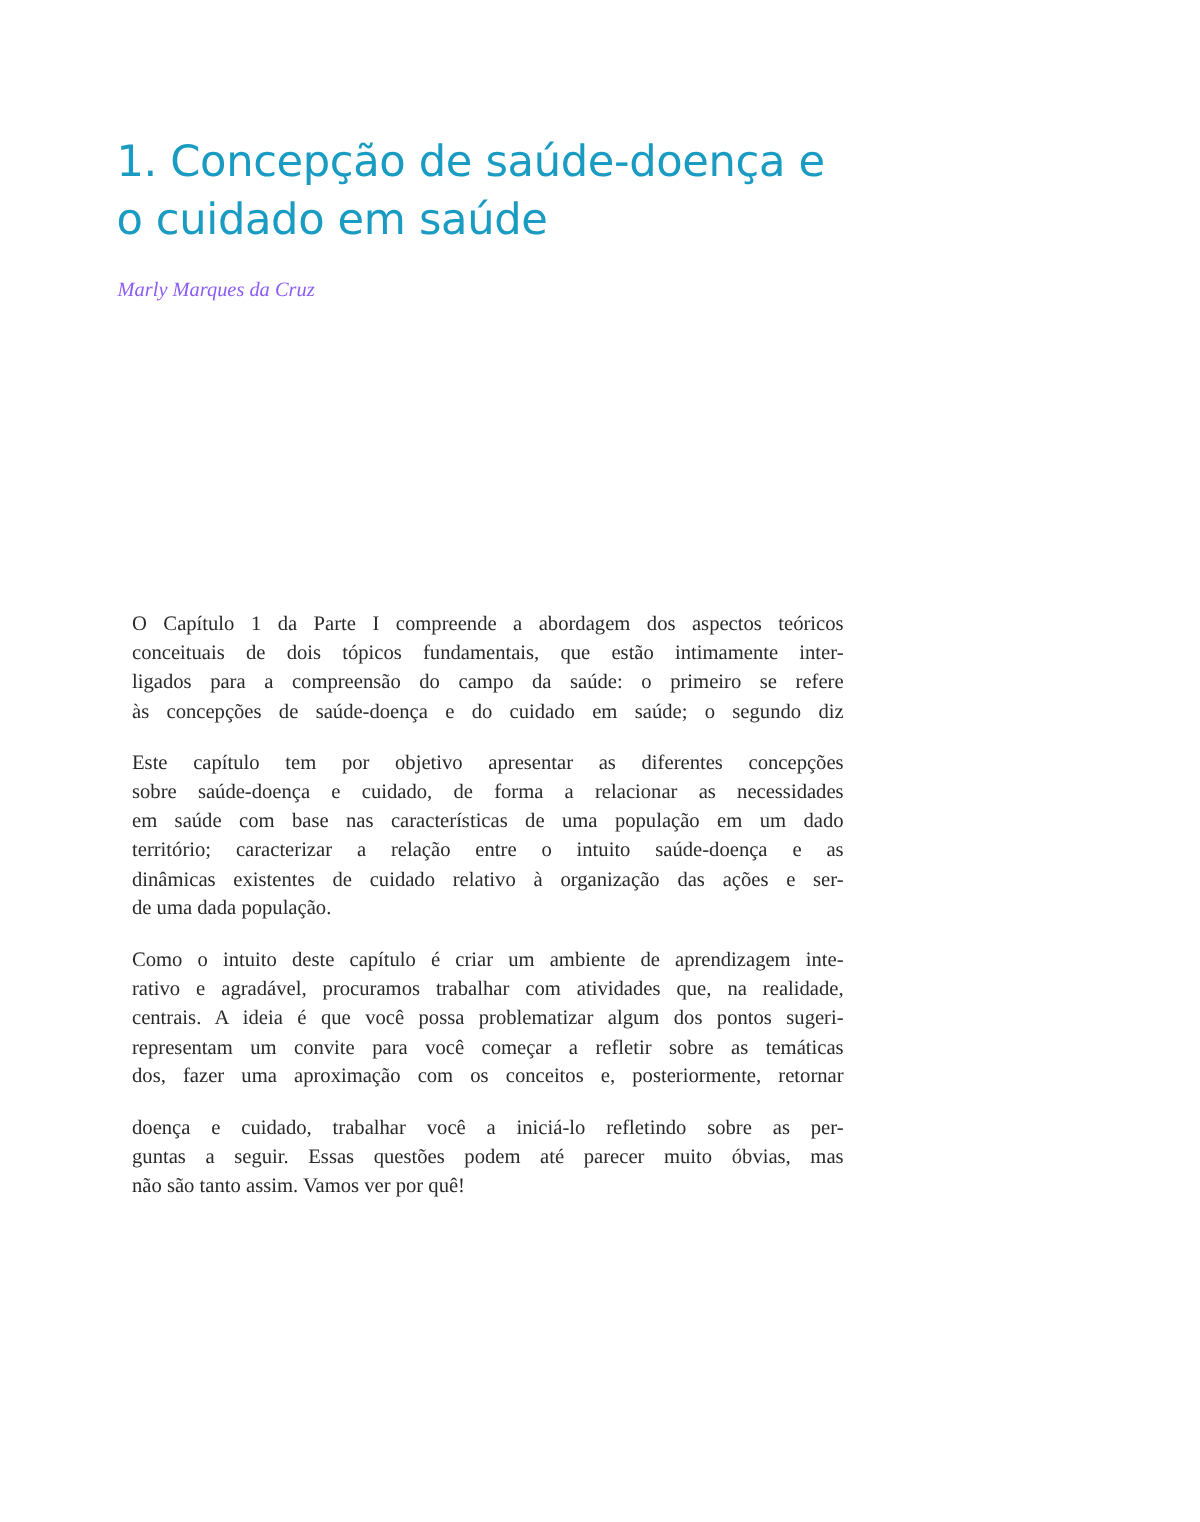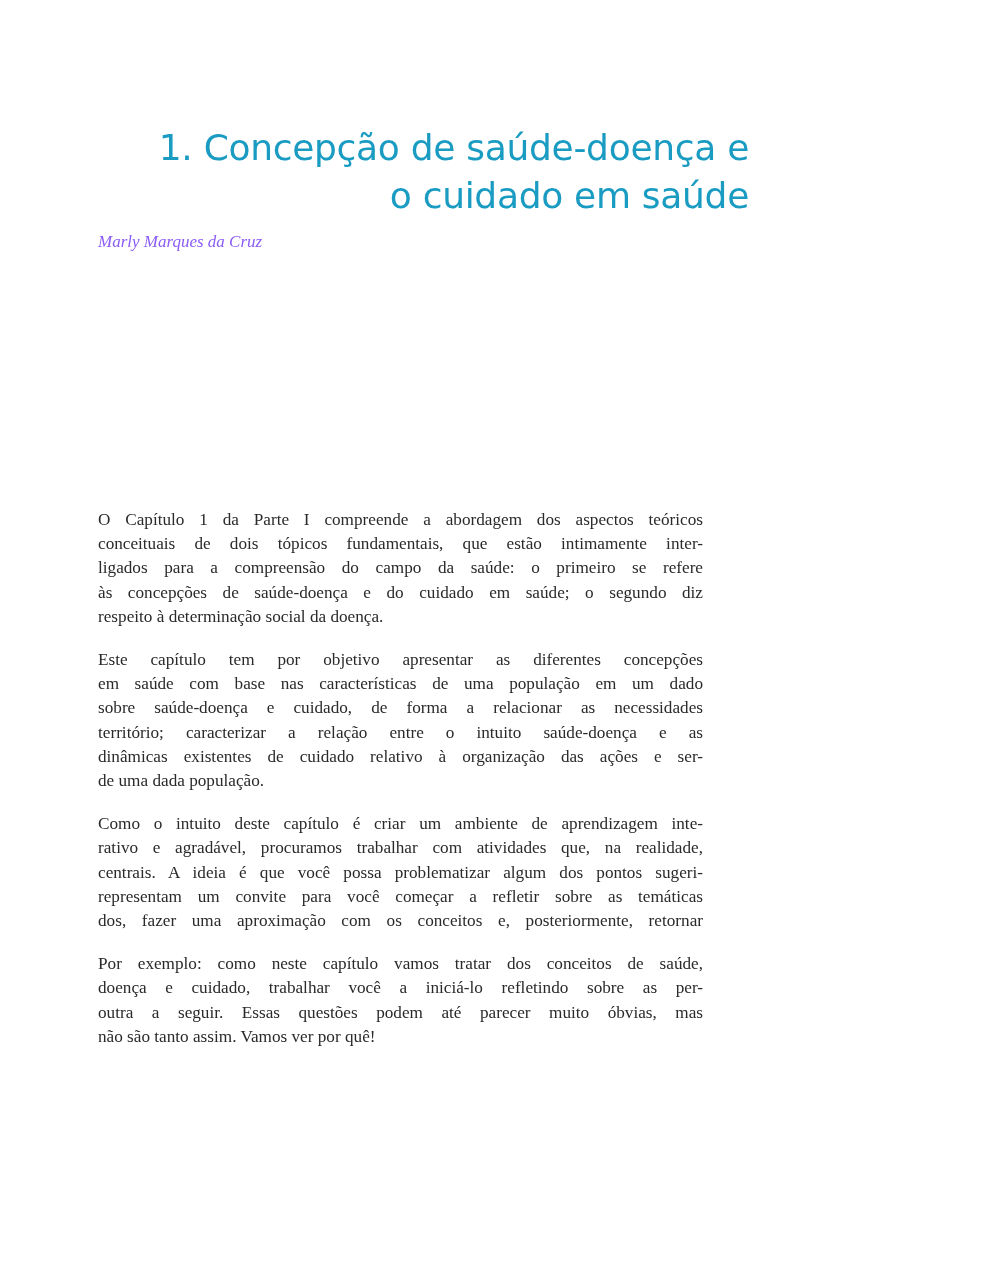--- a/index.html
+++ b/index.html
@@ -1,34 +1,34 @@
 <!DOCTYPE html>
 <html><head>
 <meta charset="utf-8">
 <style>
   html, body { margin: 0; padding: 0; background: #ffffff; }
   body { width: 1000px; height: 1268px; position: relative; overflow: hidden; }
   .page { position: absolute; left: 0; top: 0; width: 1000px; height: 1268px; background: #ffffff; }
   .chapter-title {
-    position: absolute; left: 97px; top: 112px; width: 640px; margin: 12px;
+    position: absolute; left: 97px; top: 112px; width: 640px; margin: 0;
     font-family: "DejaVu Sans", sans-serif; font-weight: normal;
-    font-size: 36px; line-height: 48px; color: #1a9cc2; letter-spacing: -0.3px; text-align: right;
+    font-size: 36px; line-height: 48px; color: #1a9cc2; letter-spacing: -0.3px;
   }
   .chapter-title span { display: block; white-space: nowrap; }
   .author {
     position: absolute; left: 98px; top: 232px; margin: 0;
     font-family: "Liberation Serif", serif; font-style: italic;
     font-size: 17px; color: #8b5cf6;
   }
   .body-text {
     position: absolute; left: 98px; top: 508px; width: 605px;
     font-family: "Liberation Serif", serif; font-size: 17.2px; line-height: 24.2px;
     color: #2a2a2a; text-align: justify; hyphens: manual;
   }
-  .body-text p { margin: 0 0 19px 0; }
+  .body-text p { margin: 0 0 19px 12px; }
   .body-text .line { display: block; text-align: justify; text-align-last: justify; white-space: nowrap; }
   .body-text .line.last { text-align-last: left; }
 </style>
 </head>
 <body>
 
 <div class="page">
 
   <h1 class="chapter-title">
     <span>1. Concepção de saúde-doença e</span>
@@ -37,41 +37,39 @@
 
   <p class="author">Marly Marques da Cruz</p>
 
   <div class="body-text">
 
     <p>
       <span class="line">O Capítulo 1 da Parte I compreende a abordagem dos aspectos teóricos</span>
       <span class="line">conceituais de dois tópicos fundamentais, que estão intimamente inter-</span>
       <span class="line">ligados para a compreensão do campo da saúde: o primeiro se refere</span>
       <span class="line">às concepções de saúde-doença e do cuidado em saúde; o segundo diz</span>
-      <span class="line last">respeito à determinação social da doença.</span>
     </p>
 
     <p>
       <span class="line">Este capítulo tem por objetivo apresentar as diferentes concepções</span>
+      <span class="line">sobre saúde-doença e cuidado, de forma a relacionar as necessidades</span>
       <span class="line">em saúde com base nas características de uma população em um dado</span>
-      <span class="line">sobre saúde-doença e cuidado, de forma a relacionar as necessidades</span>
       <span class="line">território; caracterizar a relação entre o intuito saúde-doença e as</span>
       <span class="line">dinâmicas existentes de cuidado relativo à organização das ações e ser-</span>
       <span class="line last">de uma dada população.</span>
     </p>
 
     <p>
       <span class="line">Como o intuito deste capítulo é criar um ambiente de aprendizagem inte-</span>
       <span class="line">rativo e agradável, procuramos trabalhar com atividades que, na realidade,</span>
       <span class="line">centrais. A ideia é que você possa problematizar algum dos pontos sugeri-</span>
       <span class="line">representam um convite para você começar a refletir sobre as temáticas</span>
       <span class="line">dos, fazer uma aproximação com os conceitos e, posteriormente, retornar</span>
     </p>
 
     <p>
-      <span class="line">Por exemplo: como neste capítulo vamos tratar dos conceitos de saúde,</span>
       <span class="line">doença e cuidado, trabalhar você a iniciá-lo refletindo sobre as per-</span>
-      <span class="line">outra a seguir. Essas questões podem até parecer muito óbvias, mas</span>
+      <span class="line">guntas a seguir. Essas questões podem até parecer muito óbvias, mas</span>
       <span class="line last">não são tanto assim. Vamos ver por quê!</span>
     </p>
 
   </div>
 </div>
 
 </body></html>

